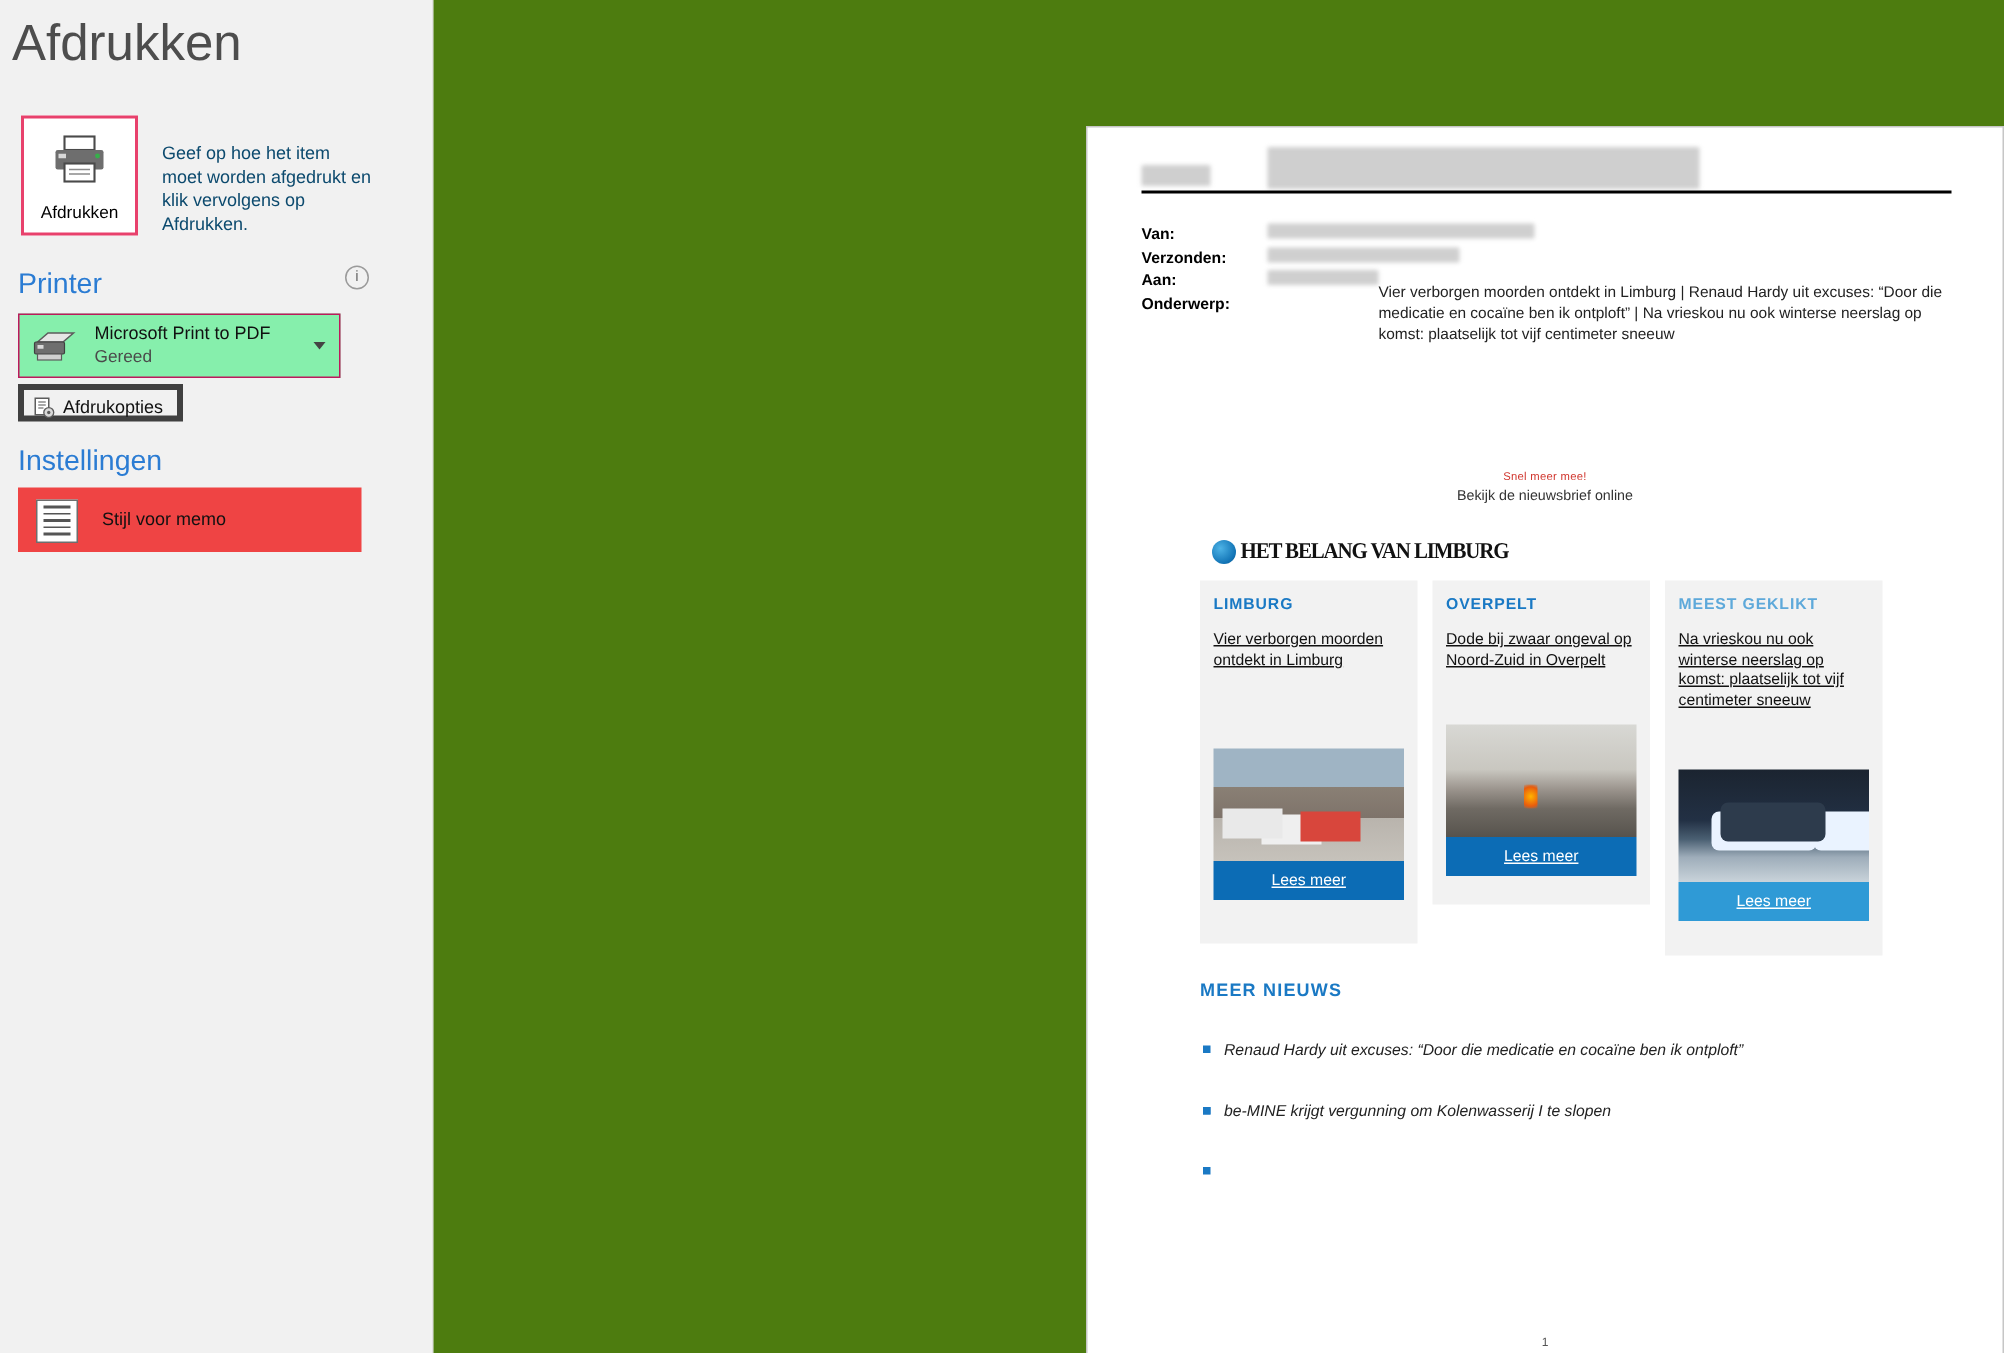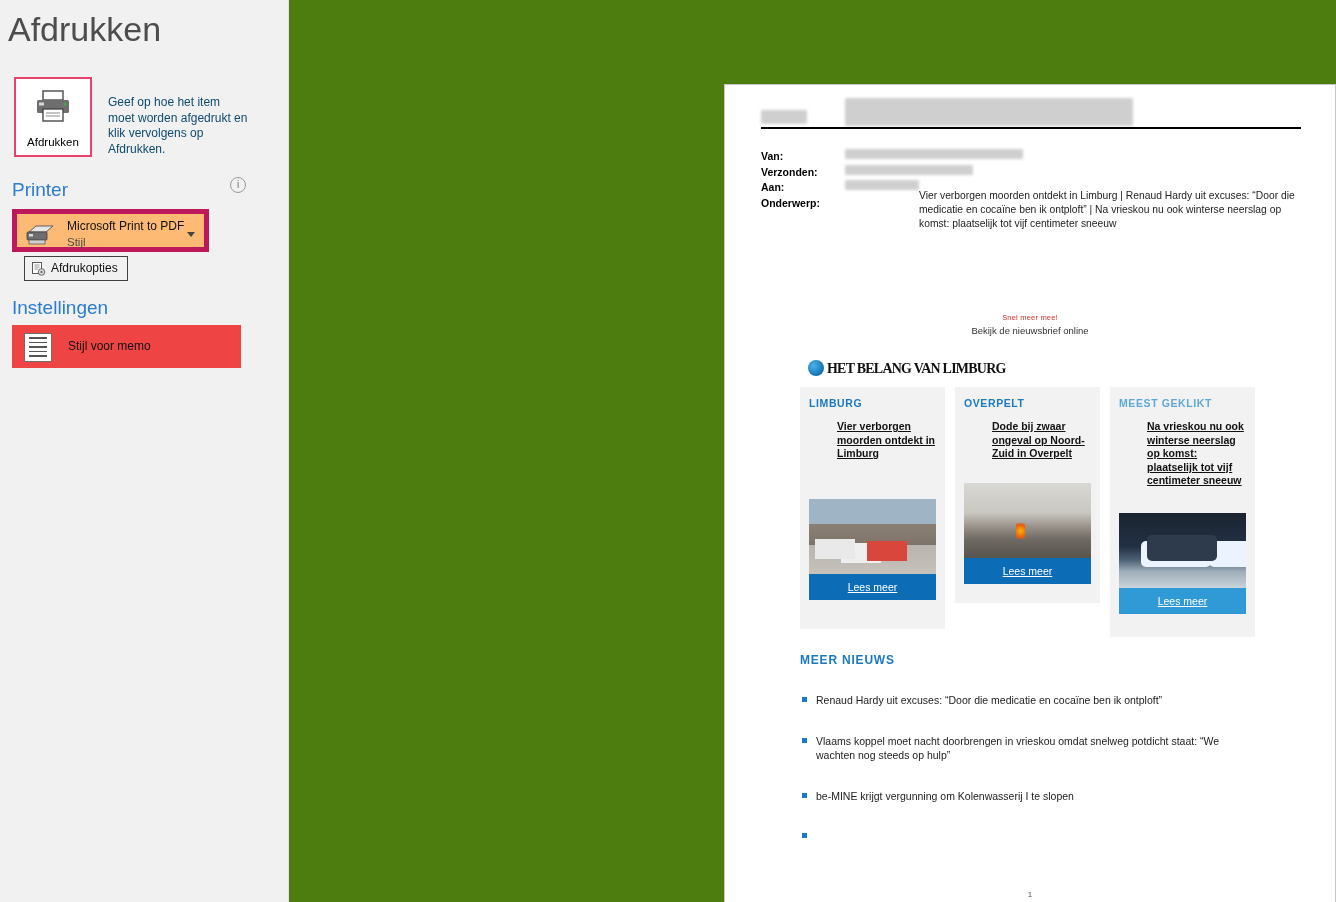--- a/index.html
+++ b/index.html
@@ -100,24 +100,24 @@
     line-height: 13px;
     text-align: center;
     cursor: pointer;
   }
 
   
   #printer-combo {
     position: absolute;
     left: 12px;
     top: 209px;
-    width: 197px;
+    width: 215px;
     height: 43px;
-    background: #fdba74;
-    border: 5px solid #be185d;
+    background: #86efac;
+    border: 1px solid #be185d;
     box-sizing: border-box;
     cursor: pointer;
   }
   #printer-combo .pr-icon {
     position: absolute;
     left: 8px;
     top: 9px;
     width: 30px;
     height: 24px;
   }
@@ -142,26 +142,26 @@
     top: 18px;
     width: 0; height: 0;
     border-left: 4px solid transparent;
     border-right: 4px solid transparent;
     border-top: 5px solid #444;
   }
 
   
   #print-options {
     position: absolute;
-    left: 24px;
+    left: 12px;
     top: 256px;
     height: 25px;
     padding: 0 9px 0 26px;
     background: #f1f1f1;
-    border: 1px solid #404040;
+    border: 4px solid #404040;
     box-sizing: border-box;
     font-size: 12px;
     line-height: 23px;
     color: #111;
     cursor: pointer;
     white-space: nowrap;
   }
   #print-options .opt-icon {
     position: absolute;
     left: 5px;
@@ -357,26 +357,25 @@
   .card .cat {
     font-size: 10.5px;
     font-weight: bold;
     letter-spacing: 0.6px;
     color: #1a79c4;
     margin-bottom: 11px;
   }
   .card.c3 .cat { color: #5ea9da; }
   .card .headline {
     font-size: 10.5px;
-    font-weight: bold;
+    font-weight: normal;
     line-height: 13.5px;
     color: #111;
     text-decoration: underline;
     cursor: pointer;
-    margin-left: 28px;
   }
   .card .thumb {
     position: absolute;
     left: 9px;
     width: 127px;
     height: 75px;
     background: #777;
     overflow: hidden;
   }
   .card.c1 .thumb { top: 112px; }
@@ -444,20 +443,21 @@
     font-size: 12px;
     font-weight: bold;
     letter-spacing: 0.8px;
     color: #1a79c4;
   }
   .news-list {
     position: absolute;
     left: 75px;
     top: 608px;
     width: 455px;
+    font-style: italic;
   }
   .news-item {
     position: relative;
     padding-left: 16px;
     margin-bottom: 26px;
     font-size: 10.5px;
     line-height: 14.5px;
     color: #222;
   }
   .news-item .bullet {
@@ -507,21 +507,21 @@
   <div id="printer-combo">
     <span class="pr-icon">
       <svg width="30" height="24" viewBox="0 0 30 24">
         <polygon points="4,9 11,3 28,3 21,9" fill="#e6e6e6" stroke="#5c5c5c" stroke-width="1"></polygon>
         <rect x="2" y="9" width="20" height="8" rx="1" fill="#6e6e6e" stroke="#3f3f3f" stroke-width="0.8"></rect>
         <rect x="4" y="17" width="16" height="4" fill="#d0d0d0" stroke="#5c5c5c" stroke-width="0.8"></rect>
         <rect x="4" y="11" width="4" height="2.5" fill="#d9d9d9"></rect>
       </svg>
     </span>
     <div class="pr-name">Microsoft Print to PDF</div>
-    <div class="pr-status">Stijl</div>
+    <div class="pr-status">Gereed</div>
     <span class="pr-arrow"></span>
   </div>
 
   <div id="print-options">
     <span class="opt-icon">
       <svg width="16" height="16" viewBox="0 0 16 16">
         <rect x="2.5" y="1.5" width="9" height="11" fill="#ffffff" stroke="#5c5c5c" stroke-width="1"></rect>
         <line x1="4.5" y1="4" x2="9.5" y2="4" stroke="#8a8a8a" stroke-width="0.9"></line>
         <line x1="4.5" y1="6" x2="9.5" y2="6" stroke="#8a8a8a" stroke-width="0.9"></line>
         <line x1="4.5" y1="8" x2="8" y2="8" stroke="#8a8a8a" stroke-width="0.9"></line>
@@ -598,21 +598,20 @@
 
     <div class="meer-nieuws">MEER NIEUWS</div>
 
     <div class="news-list">
       <div class="news-item">
         <span class="bullet"></span>
         <span>Renaud Hardy uit excuses: “Door die medicatie en cocaïne ben ik ontploft”</span>
       </div>
       <div class="news-item">
         <span class="bullet"></span>
-        <span>Vlaams koppel moet nacht doorbrengen in vrieskou omdat snelweg potdicht staat: “We wachten nog steeds op hulp”</span>
       </div>
       <div class="news-item">
         <span class="bullet"></span>
         <span>be-MINE krijgt vergunning om Kolenwasserij I te slopen</span>
       </div>
       <div class="news-item">
         <span class="bullet"></span>
         <span></span>
       </div>
     </div>

